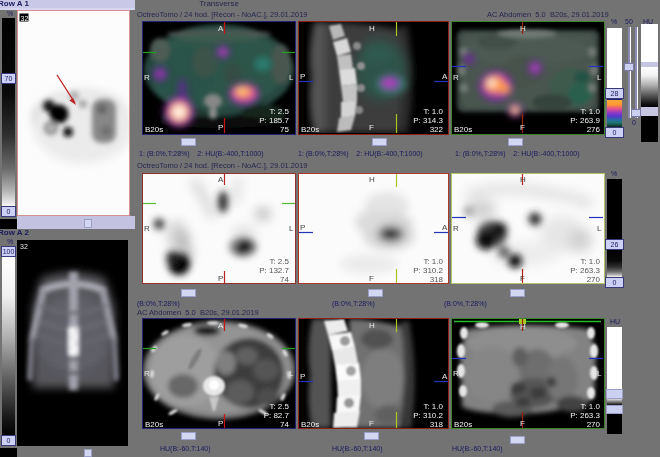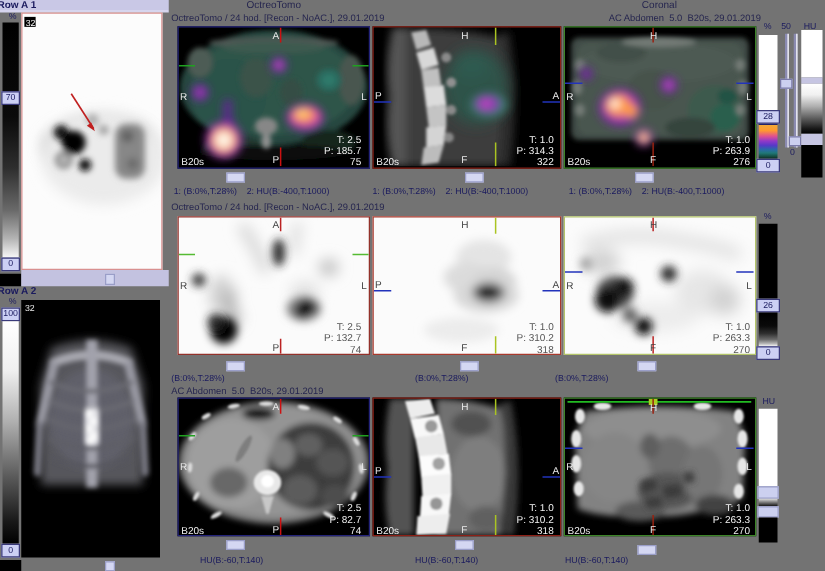--- a/index.html
+++ b/index.html
@@ -106,23 +106,22 @@
         <circle cx="58" cy="97" r="2.8" fill="#fff"></circle>
         <circle cx="54" cy="103" r="2.8" fill="#fff"></circle>
         <circle cx="58" cy="109" r="2.8" fill="#fff"></circle>
         <circle cx="55" cy="113" r="2.5" fill="#fff"></circle>
       </g>
       <text x="3" y="9" font-size="7" fill="#e8e8e8">32</text>
     </svg>
   </div>
   <div class="thumb" style="left:84px;top:449px;width:8px;height:8px;"></div>
 
-  <div class="t" style="left:142px;top:0px;width:154px;text-align:center;color:#26264f;font-size:8px;">OctreoTomo</div>
+  <div class="t" style="left:142px;top:0px;width:154px;text-align:center;color:#26264f;font-size:8px;">Transverse</div>
   <div class="t" style="left:292px;top:0px;width:151px;text-align:center;color:#26264f;font-size:8px;margin-top:22px;">Sagittal</div>
-  <div class="t" style="left:451px;top:0px;width:153px;text-align:center;color:#26264f;font-size:8px;">Coronal</div>
   <div class="t" style="left:137px;top:11px;color:#26264f;font-size:7.5px;">OctreoTomo / 24 hod. [Recon - NoAC.], 29.01.2019</div>
   <div class="t" style="left:487px;top:11px;color:#26264f;font-size:7.5px;">AC Abdomen  5.0  B20s, 29.01.2019</div>
 
   <div id="r1t" class="abs" style="left:142px;top:21px;width:152px;height:112px;background:#000;border:1px solid #23237a;">
     <svg width="152" height="111" style="position:absolute;left:0;top:0;">
       <defs>
         <filter id="f1" x="-60%" y="-60%" width="220%" height="220%">
             <feGaussianBlur stdDeviation="2"></feGaussianBlur>
           </filter>
         <filter id="f2" x="-60%" y="-60%" width="220%" height="220%">

